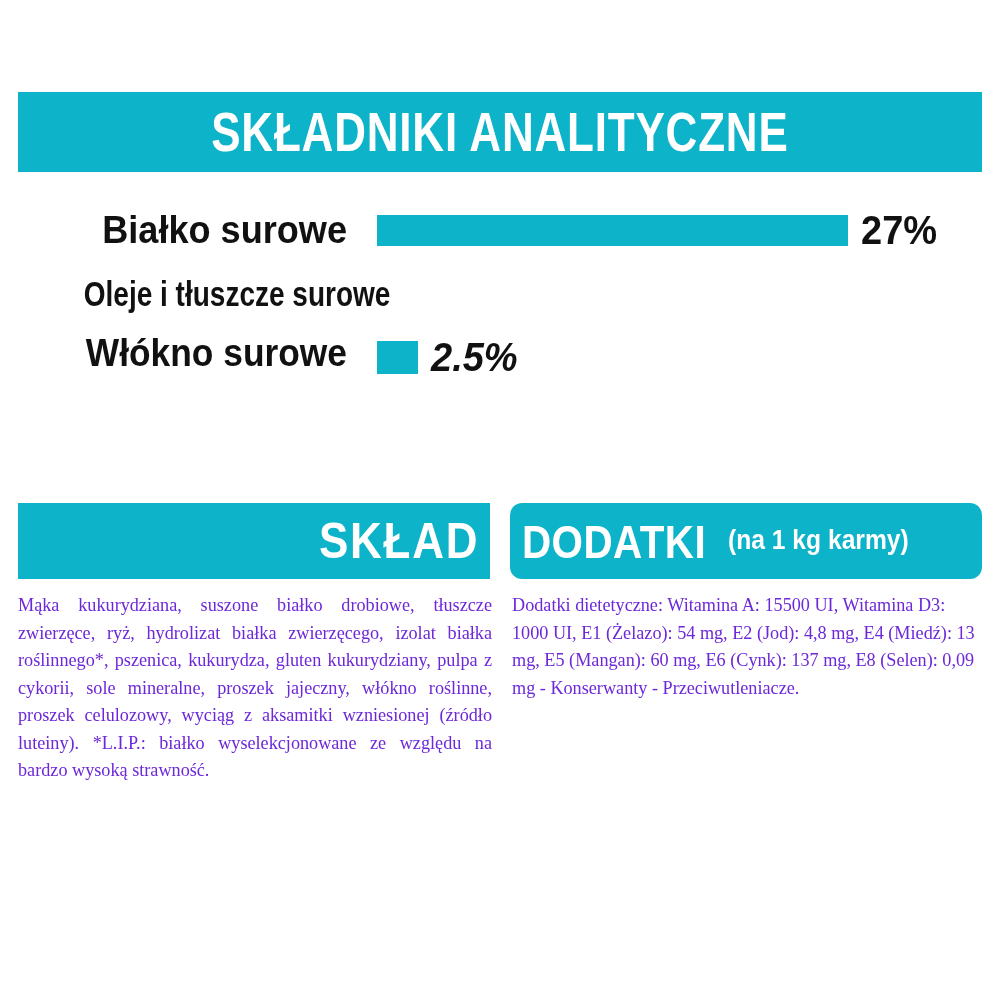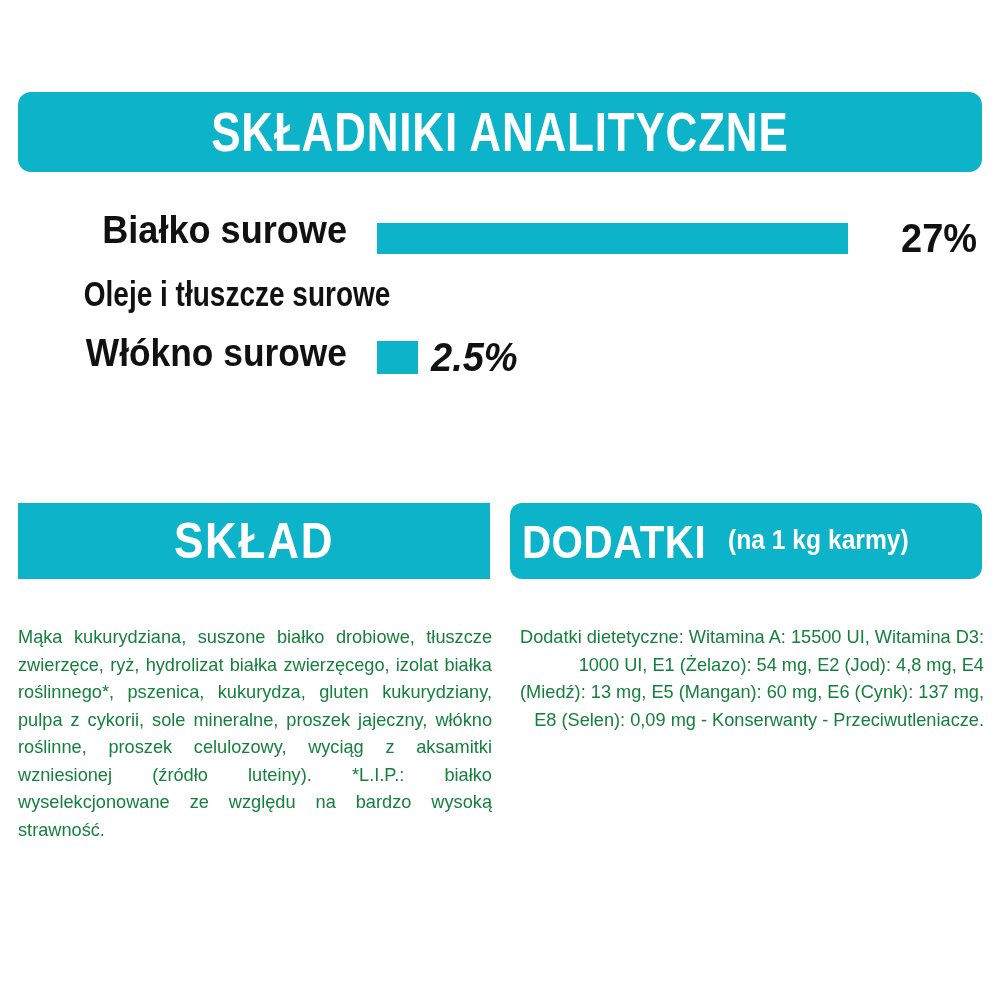--- a/index.html
+++ b/index.html
@@ -39,35 +39,34 @@
     line-height: 1;
     white-space: nowrap;
   }
 
   #analytics-banner {
     left: 18px;
     top: 92px;
     width: 964px;
     height: 80px;
     justify-content: center;
-    border-radius: 13px;
   }
   #analytics-banner .banner-title {
     font-size: 55px;
     transform: scaleX(0.80);
     transform-origin: center center;
     letter-spacing: 1px;
   }
 
   #composition-banner {
     left: 18px;
     top: 503px;
     width: 472px;
     height: 76px;
-    justify-content: center;
+    justify-content: flex-end;
   }
   #composition-banner .banner-title {
     font-size: 50px;
     transform: scaleX(0.88);
     transform-origin: center center;
     letter-spacing: 2px;
   }
 
   #additives-banner {
     left: 510px;
@@ -150,38 +149,37 @@
     white-space: nowrap;
     line-height: 1;
     transform: scaleX(0.95);
     transform-origin: left center;
   }
   .chart-row.r2 .bar-fill { height: 33px; }
 
   
   .body-col {
     position: absolute;
-    font-family: Liberation Sans, sans-serif;
+    font-family: Liberation Serif, serif;
     font-size: 18.2px;
     line-height: 27.5px;
-    color: #15803d;
+    color: #6d28d9;
     text-align: justify;
     box-sizing: border-box;
-    margin-top: 32px;
   }
   #composition-text {
     left: 18px;
     top: 592px;
     width: 474px;
   }
   #additives-text {
     left: 512px;
     top: 592px;
     width: 472px;
-    text-align: right;
+    text-align: left;
   }
 
   
   #footer {
     position: absolute;
     left: 0;
     top: 900px;
     width: 1000px;
     height: 100px;
   }
@@ -201,21 +199,21 @@
 <div class="page">
 
   <div class="banner" id="analytics-banner">
     <span class="banner-title">SKŁADNIKI ANALITYCZNE</span>
   </div>
 
   <div id="nutrition-chart">
 
     <div class="chart-row r0">
       <span class="bar-label">Białko surowe</span>
-      <span class="bar-track" style="top:16px;gap:40px;">
+      <span class="bar-track" style="top:8px;">
         <span class="bar-fill" style="width:471px;"></span>
         <span class="bar-value">27%</span>
       </span>
     </div>
 
     <div class="chart-row r1">
       <span class="bar-label">Oleje i tłuszcze surowe</span>
     </div>
 
     <div class="chart-row r2">

